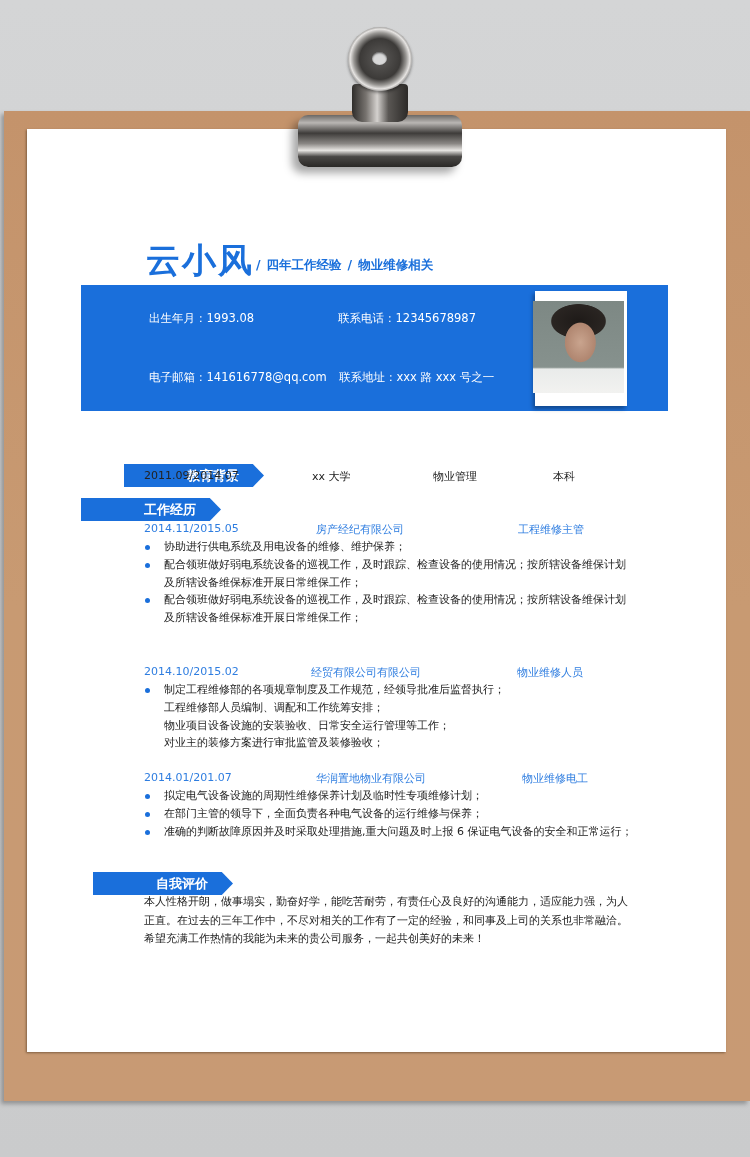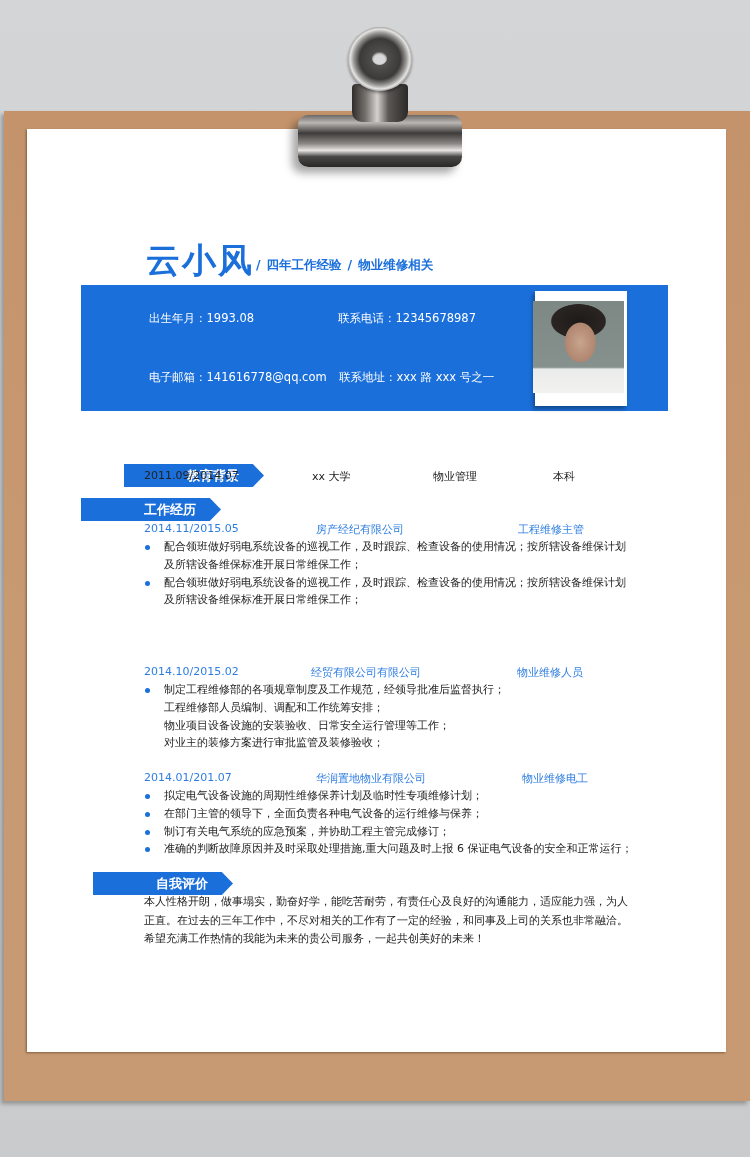--- a/index.html
+++ b/index.html
@@ -147,20 +147,21 @@
 <div class="row black" style="left:553px; top:469px;">本科</div>
 
 <div class="tag" style="top:498px;">
   <span>工作经历</span>
 </div>
 
 <div class="row blue" style="left:144px; top:522px;">2014.11/2015.05</div>
 <div class="row blue" style="left:316px; top:522px;">房产经纪有限公司</div>
 <div class="row blue" style="left:518px; top:522px;">工程维修主管</div>
 <div class="bullets" style="top:538px;">
+  <div class="li dot">协助进行供电系统及用电设备的维修、维护保养；</div>
   <div class="li dot">配合领班做好弱电系统设备的巡视工作，及时跟踪、检查设备的使用情况；按所辖设备维保计划</div>
   <div class="li">及所辖设备维保标准开展日常维保工作；</div>
   <div class="li dot">配合领班做好弱电系统设备的巡视工作，及时跟踪、检查设备的使用情况；按所辖设备维保计划</div>
   <div class="li">及所辖设备维保标准开展日常维保工作；</div>
 </div>
 
 <div class="row blue" style="left:144px; top:665px;">2014.10/2015.02</div>
 <div class="row blue" style="left:311px; top:665px;">经贸有限公司有限公司</div>
 <div class="row blue" style="left:517px; top:665px;">物业维修人员</div>
 <div class="bullets" style="top:681px;">
@@ -169,21 +170,20 @@
   <div class="li">物业项目设备设施的安装验收、日常安全运行管理等工作；</div>
   <div class="li">对业主的装修方案进行审批监管及装修验收；</div>
 </div>
 
 <div class="row blue" style="left:144px; top:771px;">2014.01/201.07</div>
 <div class="row blue" style="left:316px; top:771px;">华润置地物业有限公司</div>
 <div class="row blue" style="left:522px; top:771px;">物业维修电工</div>
 <div class="bullets" style="top:787px;">
   <div class="li dot">拟定电气设备设施的周期性维修保养计划及临时性专项维修计划；</div>
   <div class="li dot">在部门主管的领导下，全面负责各种电气设备的运行维修与保养；</div>
-  <div class="li dot">制订有关电气系统的应急预案，并协助工程主管完成修订；</div>
   <div class="li dot">准确的判断故障原因并及时采取处理措施,重大问题及时上报 6 保证电气设备的安全和正常运行；</div>
 </div>
 
 <div class="tag" style="top:872px;margin-left:12px;">
   <span>自我评价</span>
 </div>
 <div class="para">
   <div>本人性格开朗，做事塌实，勤奋好学，能吃苦耐劳，有责任心及良好的沟通能力，适应能力强，为人</div>
   <div>正直。在过去的三年工作中，不尽对相关的工作有了一定的经验，和同事及上司的关系也非常融洽。</div>
   <div>希望充满工作热情的我能为未来的贵公司服务，一起共创美好的未来！</div>

